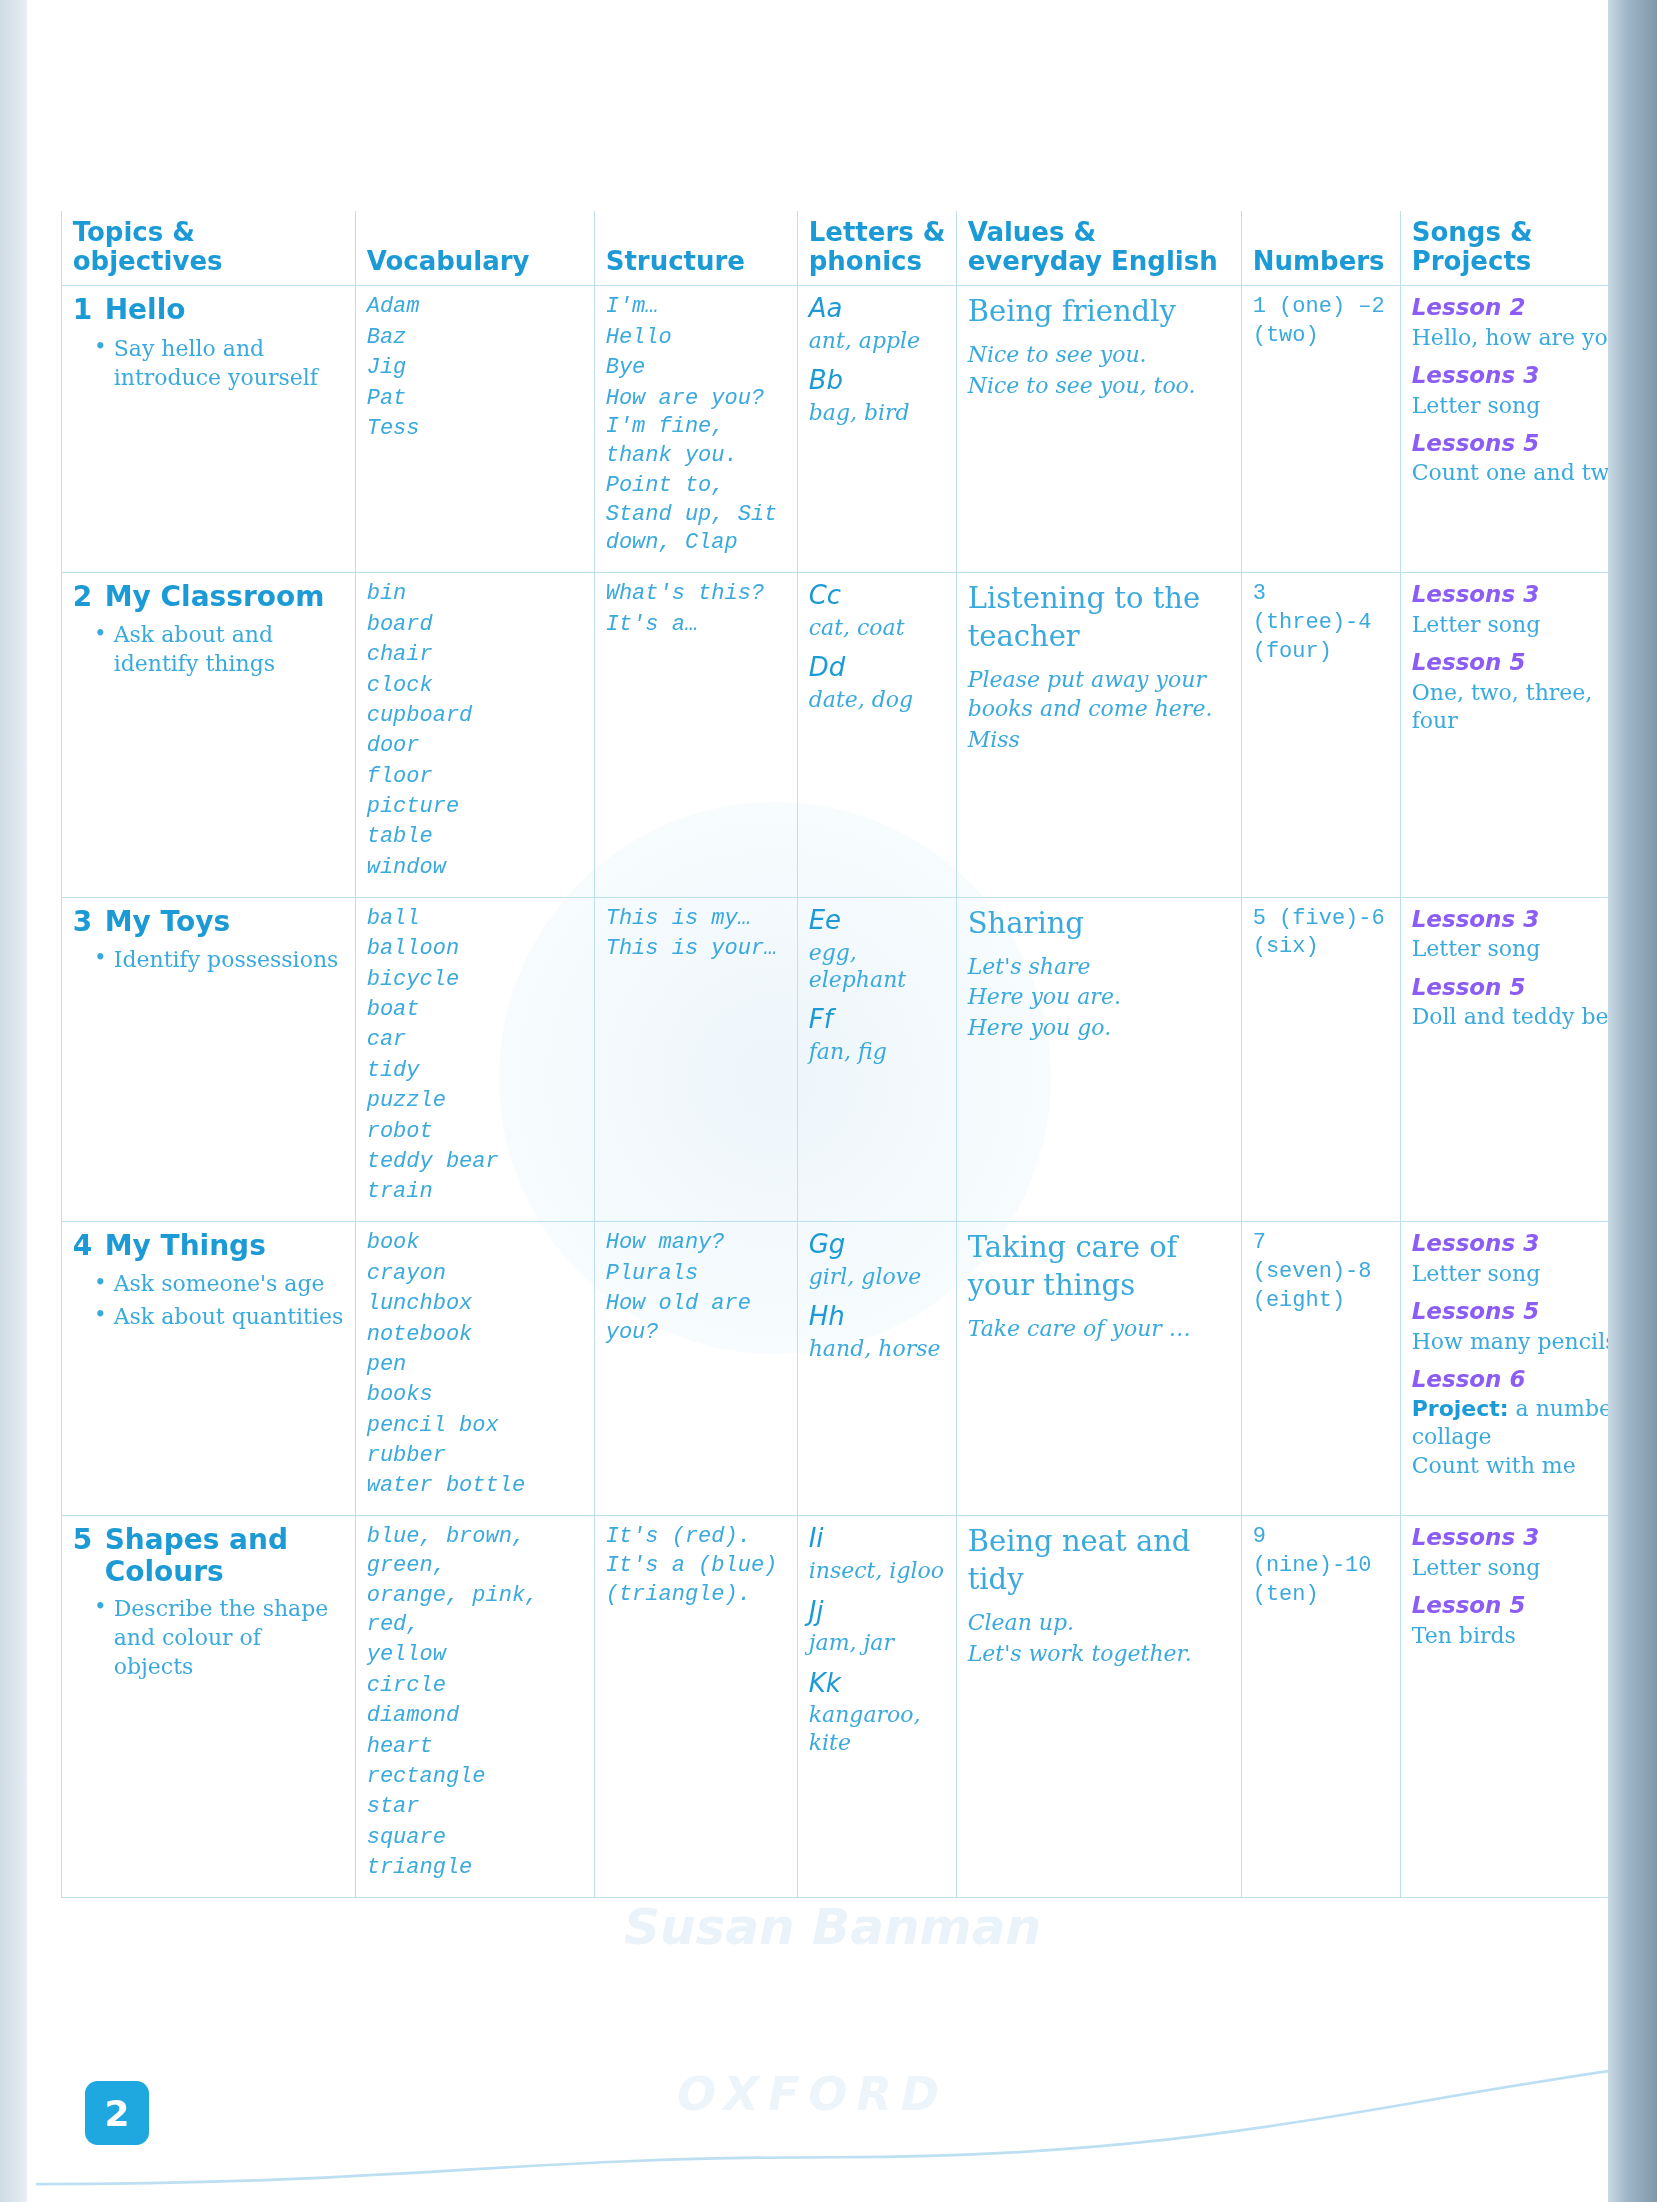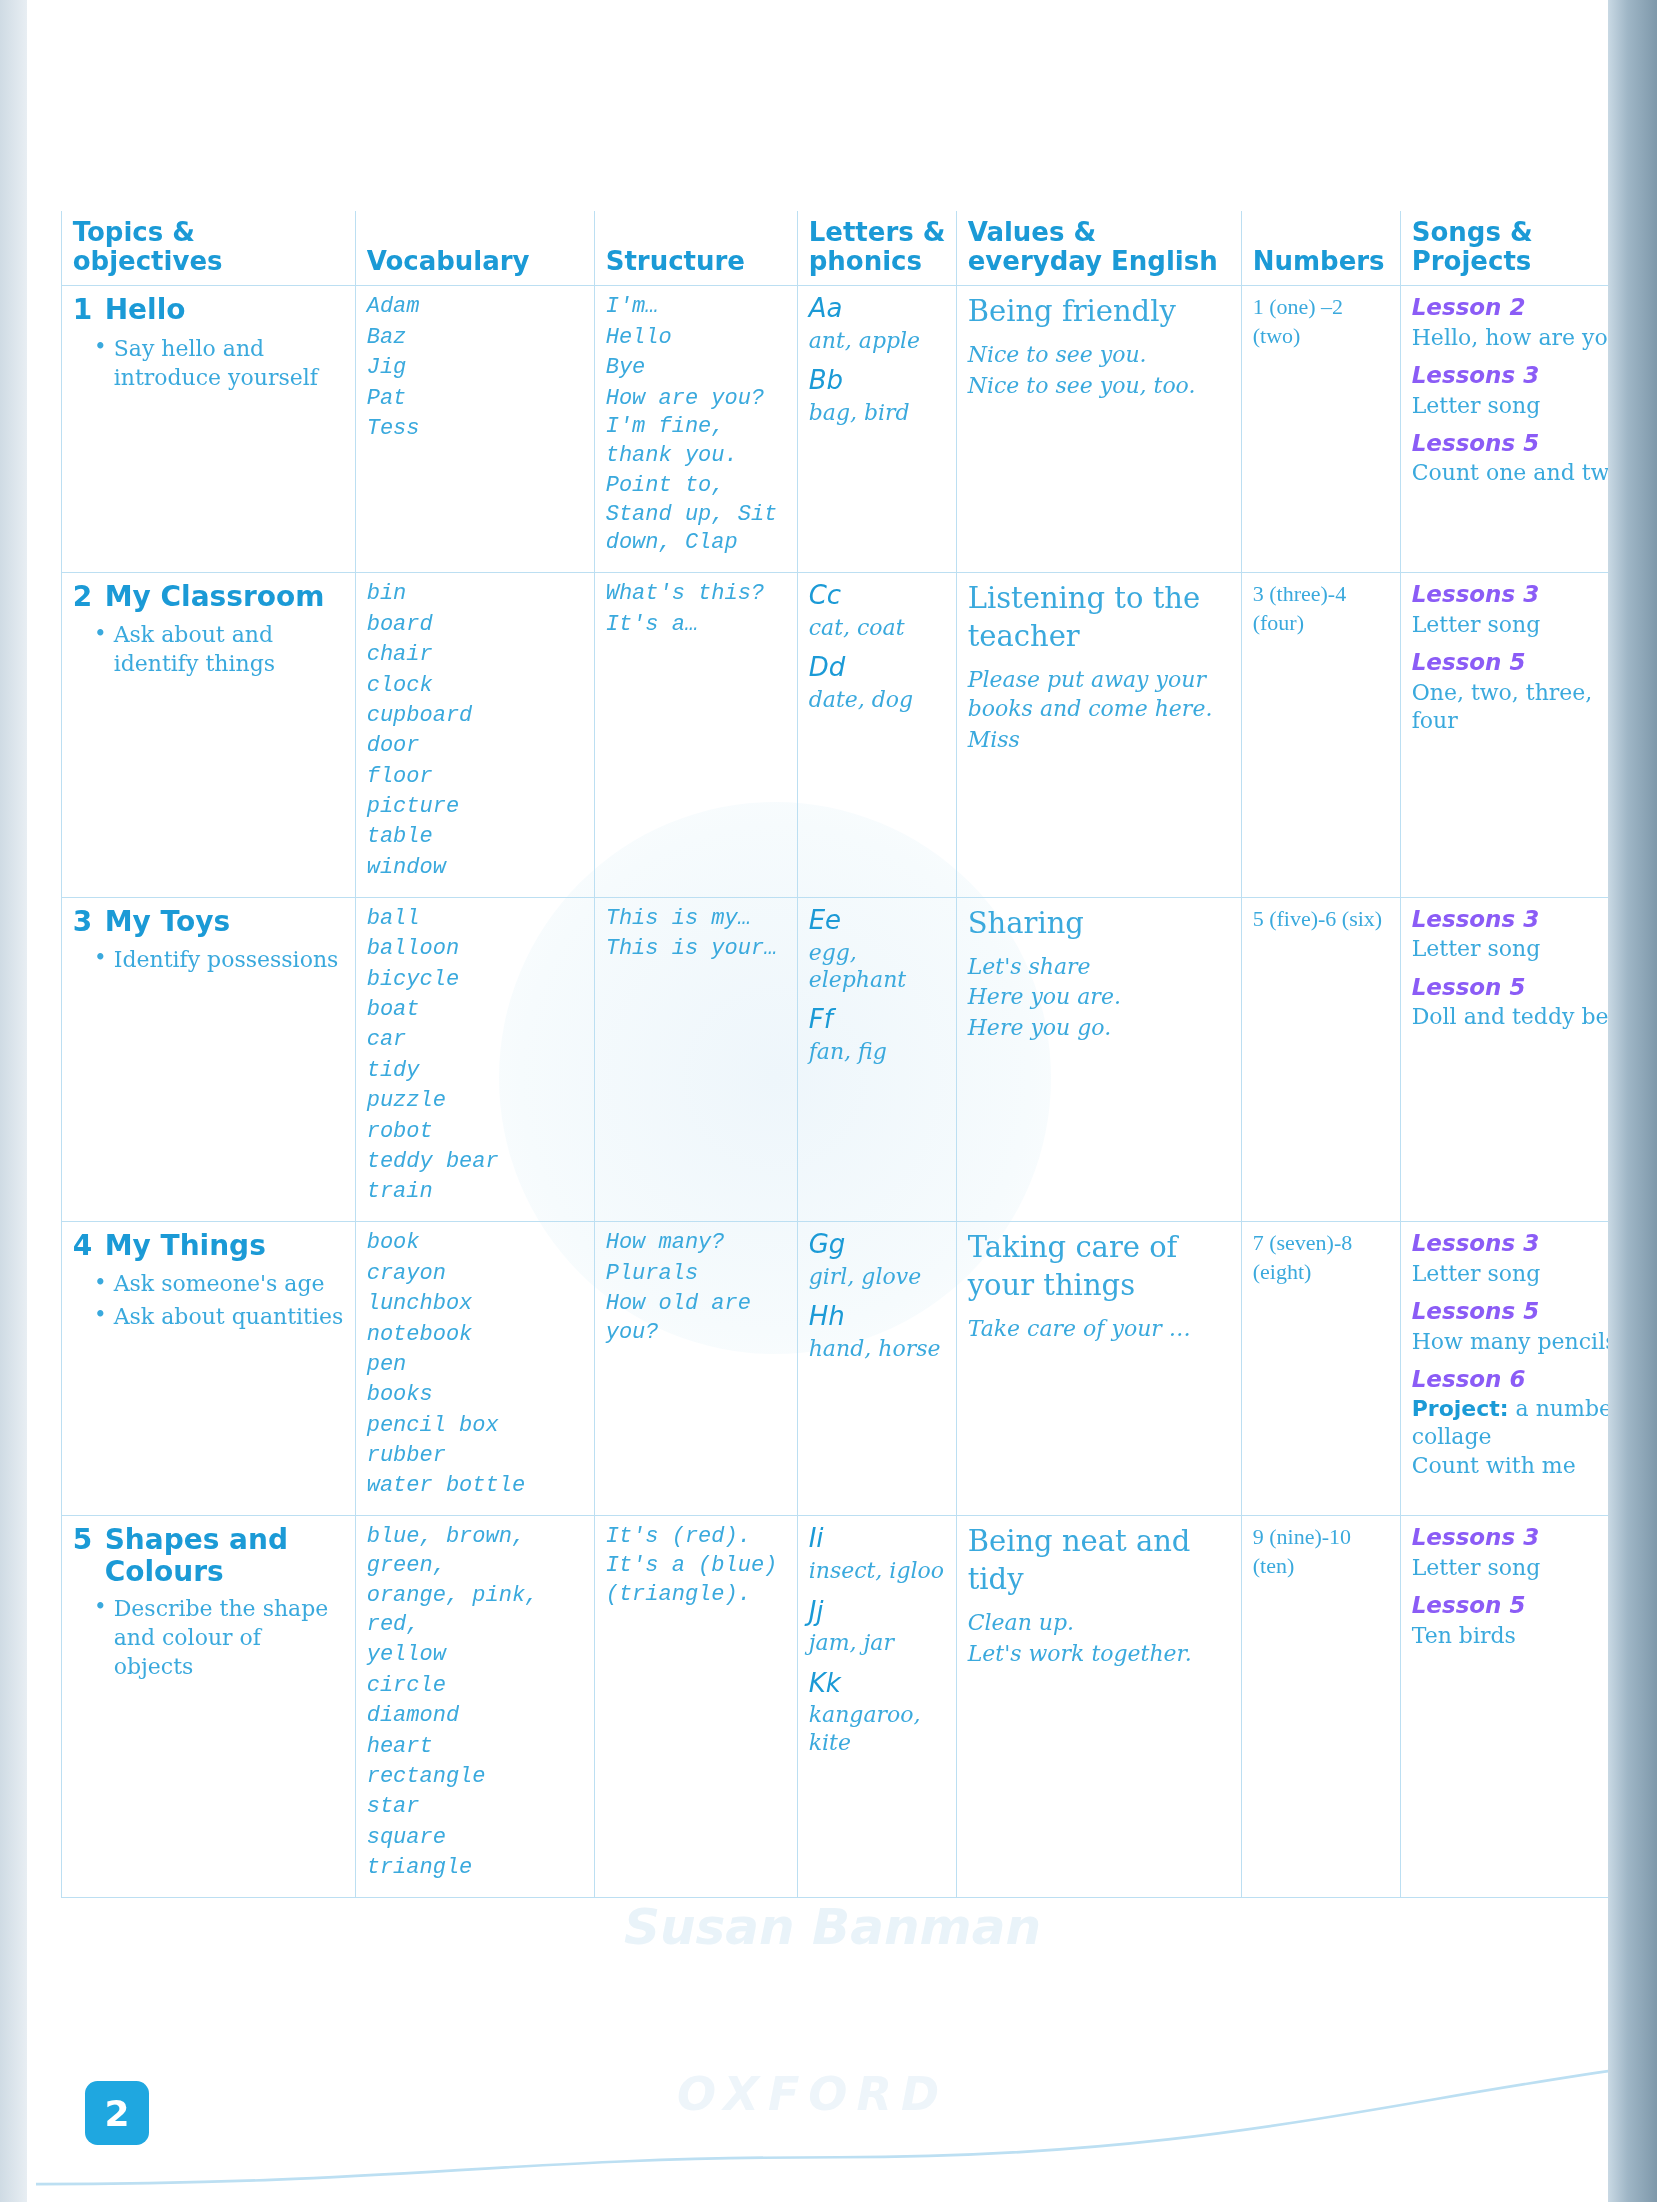--- a/index.html
+++ b/index.html
@@ -216,21 +216,21 @@
   .val-line {
     font-family: "DejaVu Serif", serif;
     font-style: italic;
     font-size: 22px;
     color: #3aa9dd;
     line-height: 1.32;
     margin-bottom: 1.8px;
   }
 
   .num-line {
-    font-family: Liberation Serif, serif;
+    font-family: Liberation Mono, monospace;
     font-size: 22px;
     color: #3aa9dd;
     line-height: 1.3;
   }
 
   .song-block { margin-bottom: 5.3px; }
   .song-head {
     font-family: "DejaVu Sans", sans-serif;
     font-weight: bold;
     font-size: 23px;

